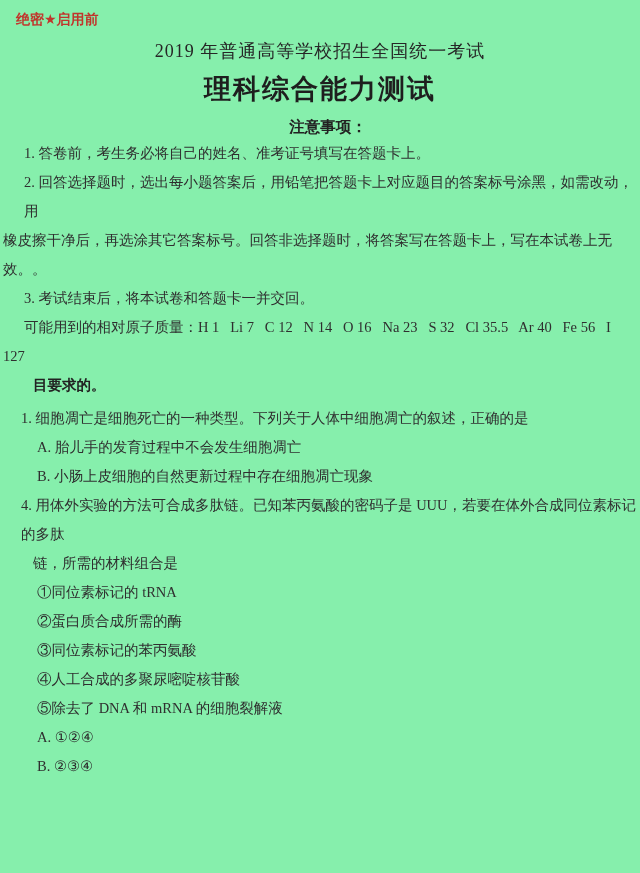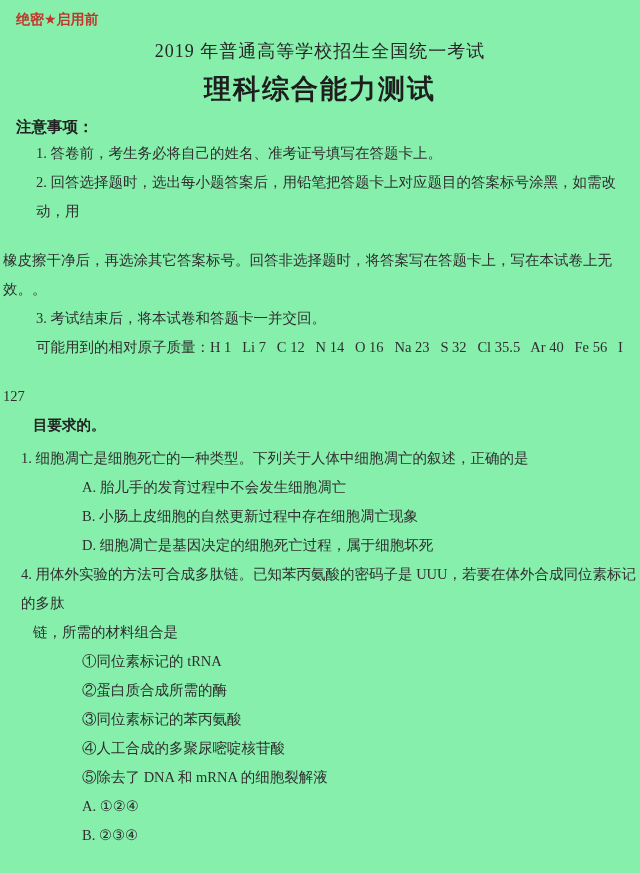--- a/index.html
+++ b/index.html
@@ -40,36 +40,37 @@
     color: #1e1e1e;
   }
   .notice-head {
     margin-top: 8px;
     padding-left: 16px;
     font-family: "Liberation Sans", "DejaVu Sans", sans-serif;
     font-weight: 700;
     font-size: 15.5px;
     line-height: 24px;
     color: #222;
+    text-align: center;
   }
   .line {
     font-size: 14.5px;
     line-height: 29px;
     white-space: pre-wrap;
   }
   .bold-sans {
     font-family: "Liberation Sans", "DejaVu Sans", sans-serif;
     font-weight: 700;
     color: #222;
   }
   .red { color: #c5413a; }
-  .ind-0    { padding-left: 3px; margin-top: 20px; }
-  .ind-item { padding-left: 36px; }
+  .ind-0    { padding-left: 3px; }
+  .ind-item { padding-left: 24px; }
   .ind-q    { padding-left: 13px; margin-left: 8px; }
-  .ind-opt  { padding-left: 37px; margin-left: 45px; }
+  .ind-opt  { padding-left: 37px; }
   .ind-cont { padding-left: 33px; }
   .q-gap { margin-top: 4px; }
 </style>
 </head>
 <body>
 
 <div class="page">
 
   <div class="security">绝密★启用前</div>
 
@@ -85,21 +86,20 @@
   <div class="line ind-item">3. 考试结束后，将本试卷和答题卡一并交回。</div>
 
   <div class="line ind-item">可能用到的相对原子质量：H 1   Li 7   C 12   N 14   O 16   Na 23   S 32   Cl 35.5   Ar 40   Fe 56   I</div>
   <div class="line ind-0">127</div>
 
   <div class="line ind-cont bold-sans">目要求的。</div>
 
   <div class="line ind-q q-gap">1. 细胞凋亡是细胞死亡的一种类型。下列关于人体中细胞凋亡的叙述，正确的是</div>
   <div class="line ind-opt">A. 胎儿手的发育过程中不会发生细胞凋亡</div>
   <div class="line ind-opt">B. 小肠上皮细胞的自然更新过程中存在细胞凋亡现象</div>
-  <div class="line ind-opt">D. 细胞凋亡是基因决定的细胞死亡过程，属于细胞坏死</div>
 
   <div class="line ind-q">4. 用体外实验的方法可合成多肽链。已知苯丙氨酸的密码子是 UUU，若要在体外合成同位素标记的多肽</div>
   <div class="line ind-cont">链，所需的材料组合是</div>
   <div class="line ind-opt">①同位素标记的 tRNA</div>
   <div class="line ind-opt">②蛋白质合成所需的酶</div>
   <div class="line ind-opt">③同位素标记的苯丙氨酸</div>
   <div class="line ind-opt">④人工合成的多聚尿嘧啶核苷酸</div>
   <div class="line ind-opt">⑤除去了 DNA 和 mRNA 的细胞裂解液</div>
   <div class="line ind-opt">A. ①②④</div>
   <div class="line ind-opt">B. ②③④</div>

